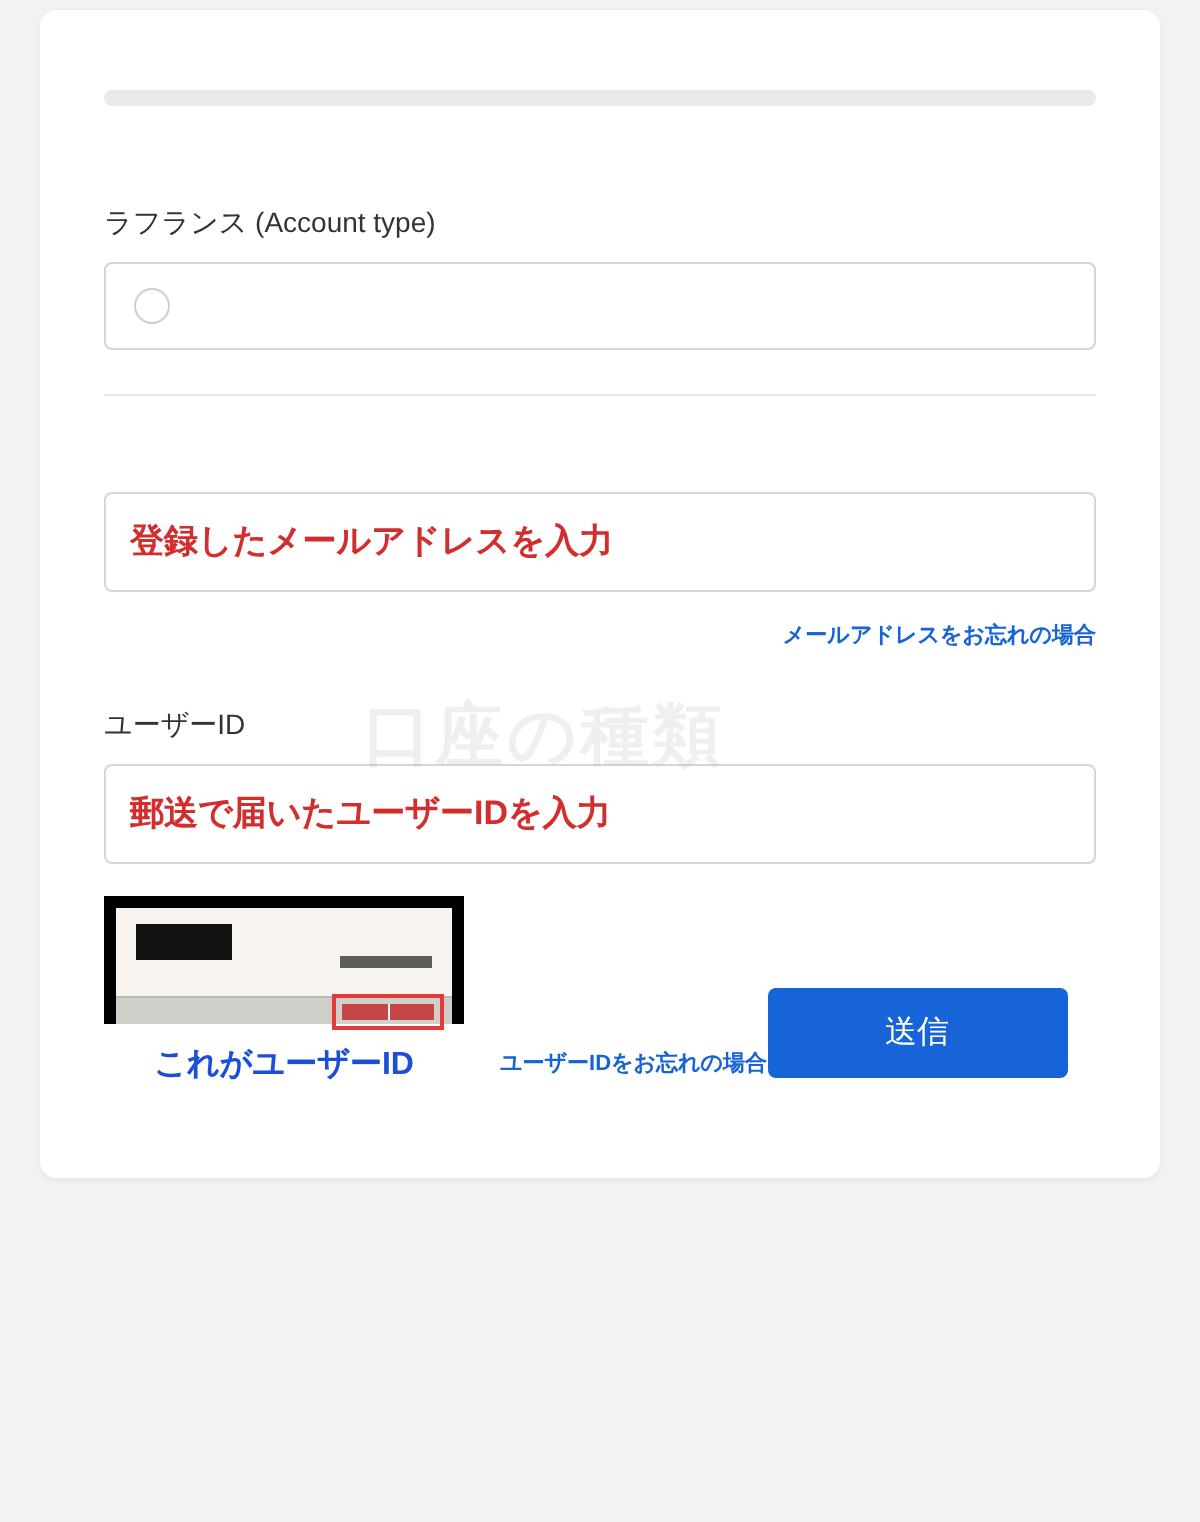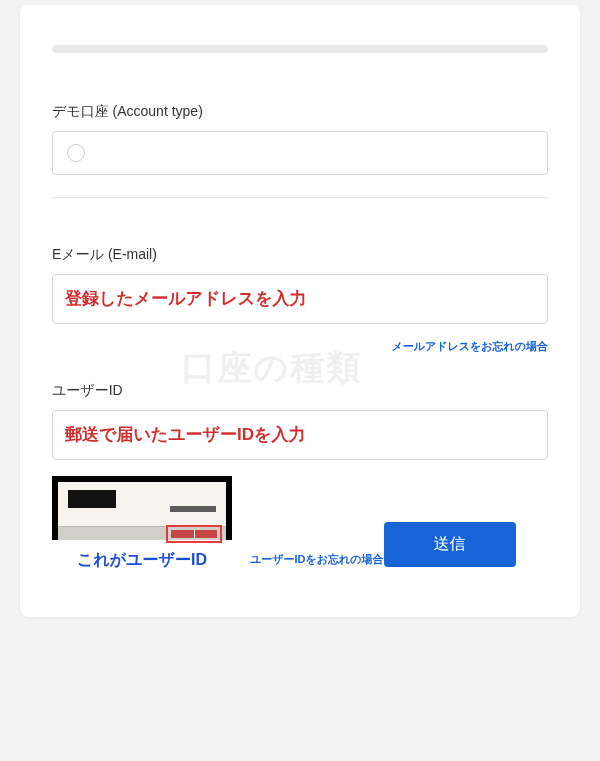--- a/index.html
+++ b/index.html
@@ -185,44 +185,43 @@
       display: flex;
       align-items: flex-end;
     }
     .submit-btn {
       background: #1764d8;
       color: #fff;
       border: none;
       border-radius: 4px;
       font-size: 16px;
       padding: 12px 0;
-      width: 132px;
+      width: 150px;
       margin-top: 46px;
       cursor: pointer;
     }
   </style>
 </head>
 <body>
 
 <div class="card">
 
   <div class="watermark">口座の種類</div>
 
   <div class="top-bar"></div>
 
-  <div class="field-label">デモ口座 (Account type)</div>
+  <div class="field-label">ラフランス (Account type)</div>
 
   <div class="radio-option">
     <span class="radio-circle"></span>
   </div>
 
 
   <hr class="divider">
 
-  <div class="field-label">Eメール (E-mail)</div>
   <input type="text" class="text-input" placeholder="登録したメールアドレスを入力" style="">
   <div class="forgot-row">
     <a class="forgot-link">メールアドレスをお忘れの場合</a>
   </div>
 
   <div class="userid-block">
     <div class="field-label">ユーザーID</div>
     <input type="text" class="text-input" placeholder="郵送で届いたユーザーIDを入力" style="">
 
     <div class="userid-row">

